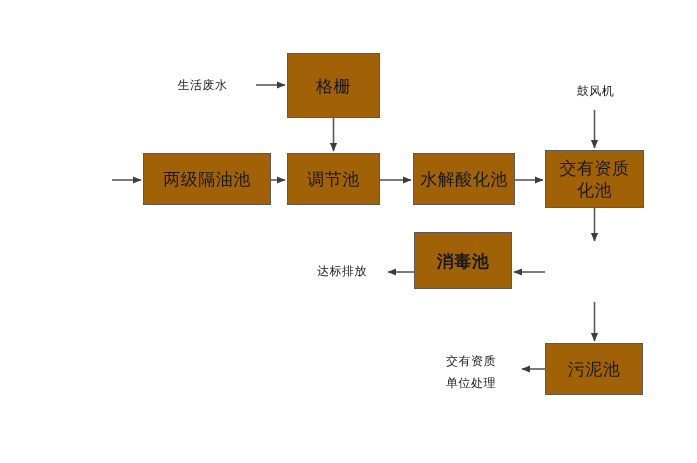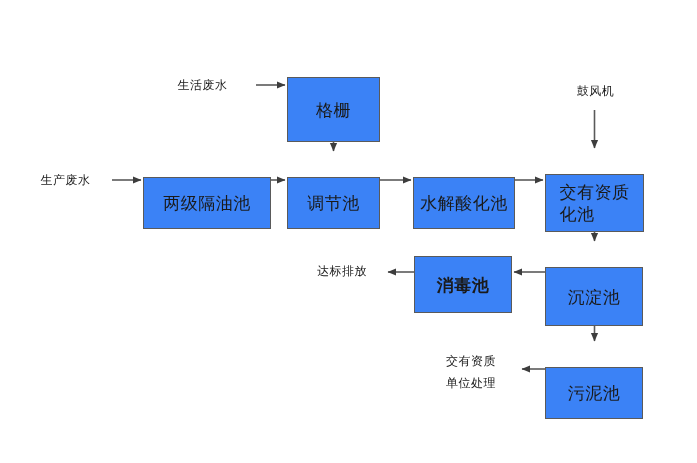--- a/index.html
+++ b/index.html
@@ -22,31 +22,30 @@
     left: 0;
     top: 0;
     width: 697px;
     height: 463px;
     pointer-events: none;
   }
   .node {
     position: absolute;
     box-sizing: border-box;
     border: 1px solid #5a5a5a;
-    background: #3b82f6;
+    background: #a16207;
     display: flex;
     align-items: center;
     justify-content: center;
-    text-align: left;
+    text-align: center;
     color: #1a1a1a;
     font-size: 17px;
     line-height: 22px;
     letter-spacing: 0.5px;
     white-space: pre-line;
-    margin-top: 24px;
   }
   .freetext {
     position: absolute;
     display: flex;
     align-items: center;
     justify-content: center;
     text-align: center;
     color: #1a1a1a;
     font-size: 12px;
     line-height: 22px;
@@ -120,29 +119,27 @@
 
   <div class="node" style="left:143px; top:153px; width:128px; height:52px;">两级隔油池</div>
 
   <div class="node" style="left:287px; top:153px; width:93px; height:52px;">调节池</div>
 
   <div class="node" style="left:413px; top:153px; width:102px; height:52px;">水解酸化池</div>
 
   <div class="node" style="left:545px; top:150px; width:99px; height:58px;">交有资质
 化池</div>
 
-  <div class="node" style="left:545px; top:243px; width:98px; height:59px;">沉淀池</div>
 
   <div class="node" style="left:414px; top:232px; width:98px; height:57px;font-weight:bold;">消毒池</div>
 
   <div class="node" style="left:545px; top:343px; width:98px; height:52px;">污泥池</div>
 
   <div class="freetext" style="left:155px; top:70px; width:95px; height:30px;">生活废水</div>
 
-  <div class="freetext" style="left:18px; top:165px; width:95px; height:30px;">生产废水</div>
 
   <div class="freetext" style="left:558px; top:78px; width:75px; height:26px;">鼓风机</div>
 
   <div class="freetext" style="left:296px; top:257px; width:92px; height:28px;">达标排放</div>
 
   <div class="freetext" style="left:422px; top:348px; width:98px; height:48px;">交有资质
 单位处理</div>
 
 </div>
 

